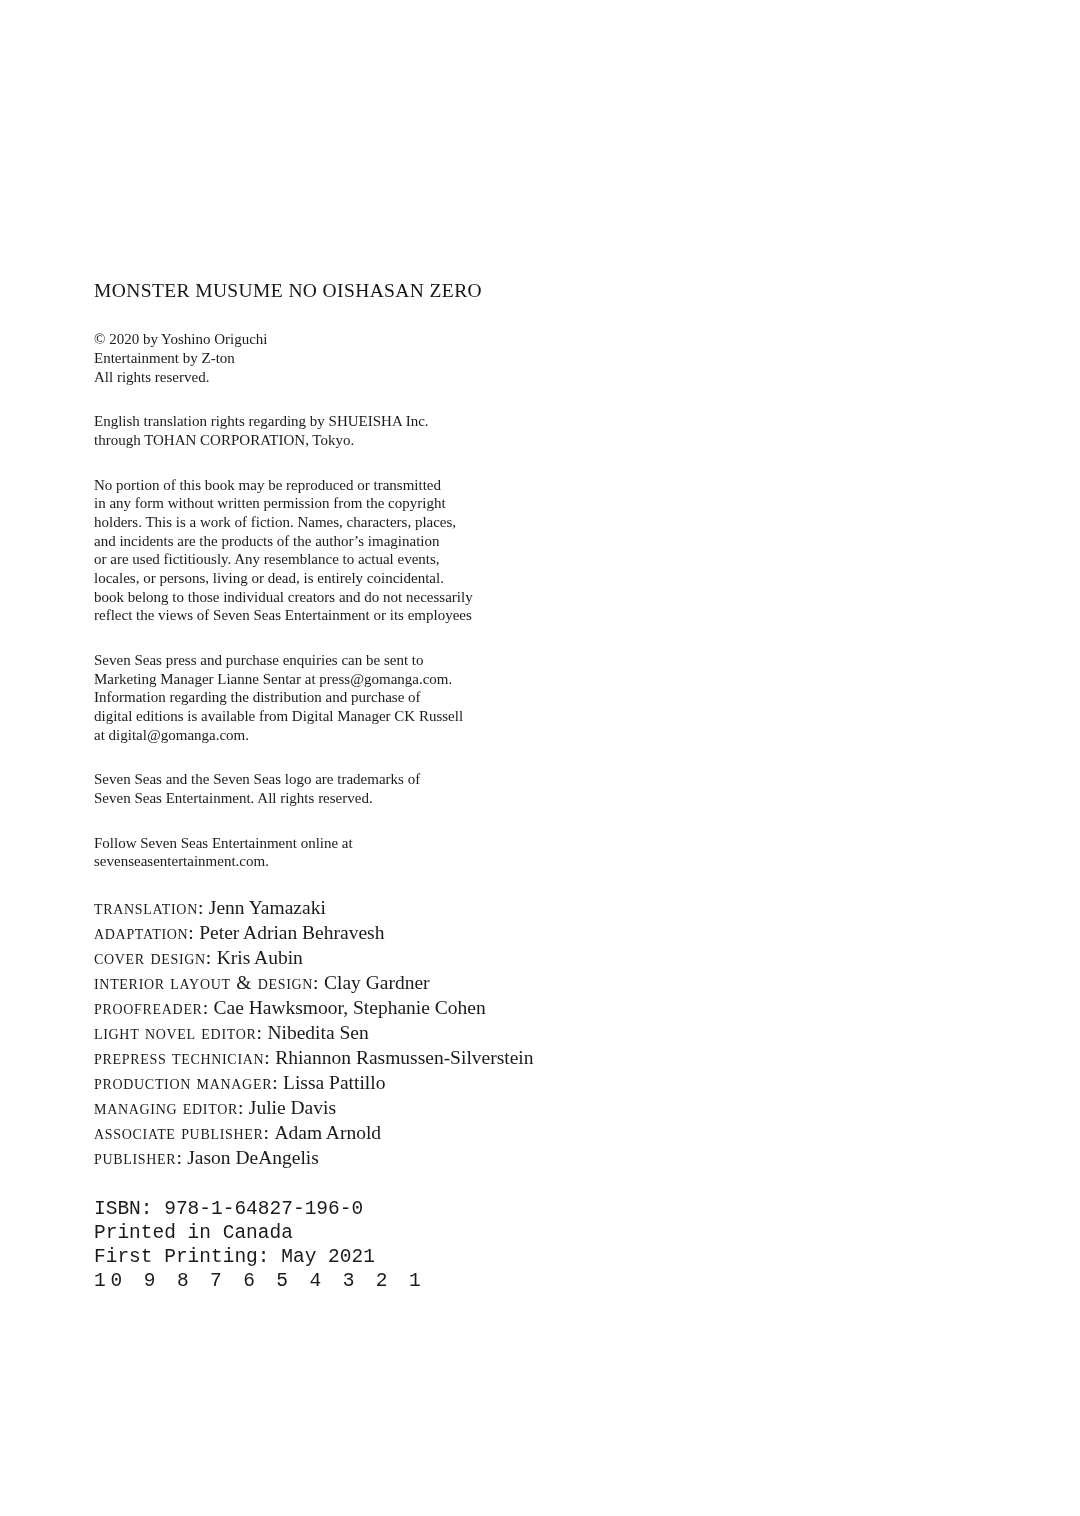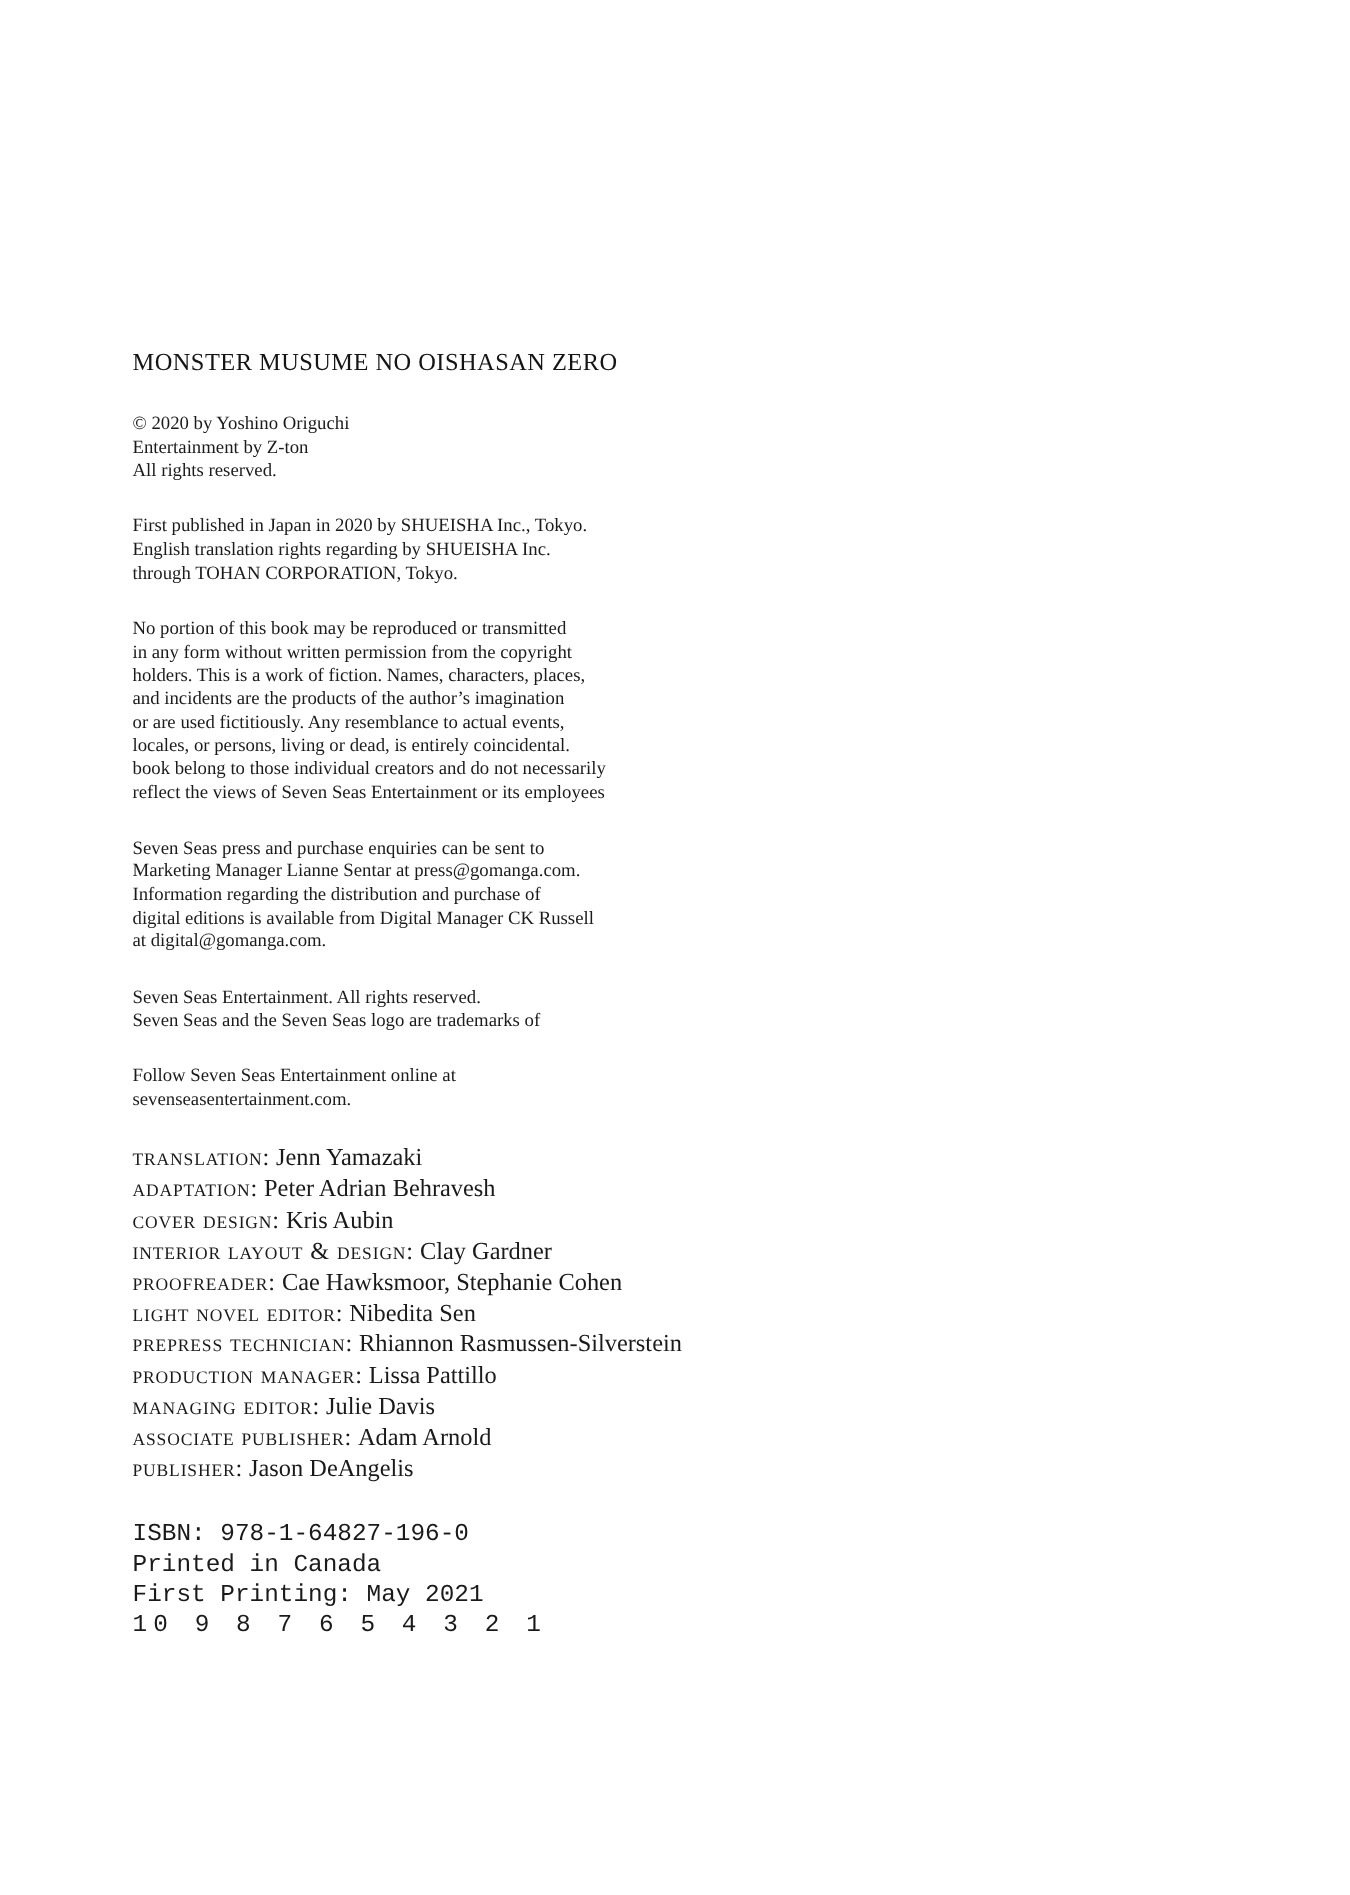--- a/index.html
+++ b/index.html
@@ -10,21 +10,21 @@
     width: 1080px;
     height: 1516px;
     background: #ffffff;
     font-family: "Liberation Serif", serif;
     color: #1a1a1a;
     position: relative;
     overflow: hidden;
   }
   .page {
     position: absolute;
-    left: 106px;
+    left: 94px;
     top: 278px;
     width: 560px;
   }
   .title {
     font-size: 19.5px;
     letter-spacing: 0.02em;
     margin: 0 0 26px 0;
     line-height: 1.35;
     color: #151515;
   }
@@ -74,21 +74,20 @@
 
   <div class="title">MONSTER MUSUME NO OISHASAN ZERO</div>
 
   <div class="block">
     <div>© 2020 by Yoshino Origuchi</div>
     <div>Entertainment by Z-ton</div>
     <div>All rights reserved.</div>
   </div>
 
   <div class="block">
-    <div>First published in Japan in 2020 by SHUEISHA Inc., Tokyo.</div>
     <div>English translation rights regarding by SHUEISHA Inc.</div>
     <div>through TOHAN CORPORATION, Tokyo.</div>
   </div>
 
   <div class="block">
     <div>No portion of this book may be reproduced or transmitted</div>
     <div>in any form without written permission from the copyright</div>
     <div>holders. This is a work of fiction. Names, characters, places,</div>
     <div>and incidents are the products of the author’s imagination</div>
     <div>or are used fictitiously. Any resemblance to actual events,</div>
@@ -99,22 +98,22 @@
 
   <div class="block">
     <div>Seven Seas press and purchase enquiries can be sent to</div>
     <div>Marketing Manager Lianne Sentar at press@gomanga.com.</div>
     <div>Information regarding the distribution and purchase of</div>
     <div>digital editions is available from Digital Manager CK Russell</div>
     <div>at digital@gomanga.com.</div>
   </div>
 
   <div class="block">
+    <div>Seven Seas and the Seven Seas logo are trademarks of</div>
     <div>Seven Seas Entertainment. All rights reserved.</div>
-    <div>Seven Seas and the Seven Seas logo are trademarks of</div>
   </div>
 
   <div class="block tight">
     <div>Follow Seven Seas Entertainment online at</div>
     <div>sevenseasentertainment.com.</div>
   </div>
 
   <div class="credits">
     <div class="row"><span class="role">TRANSLATION:</span> <span class="name">Jenn Yamazaki</span></div>
     <div class="row"><span class="role">ADAPTATION:</span> <span class="name">Peter Adrian Behravesh</span></div>

